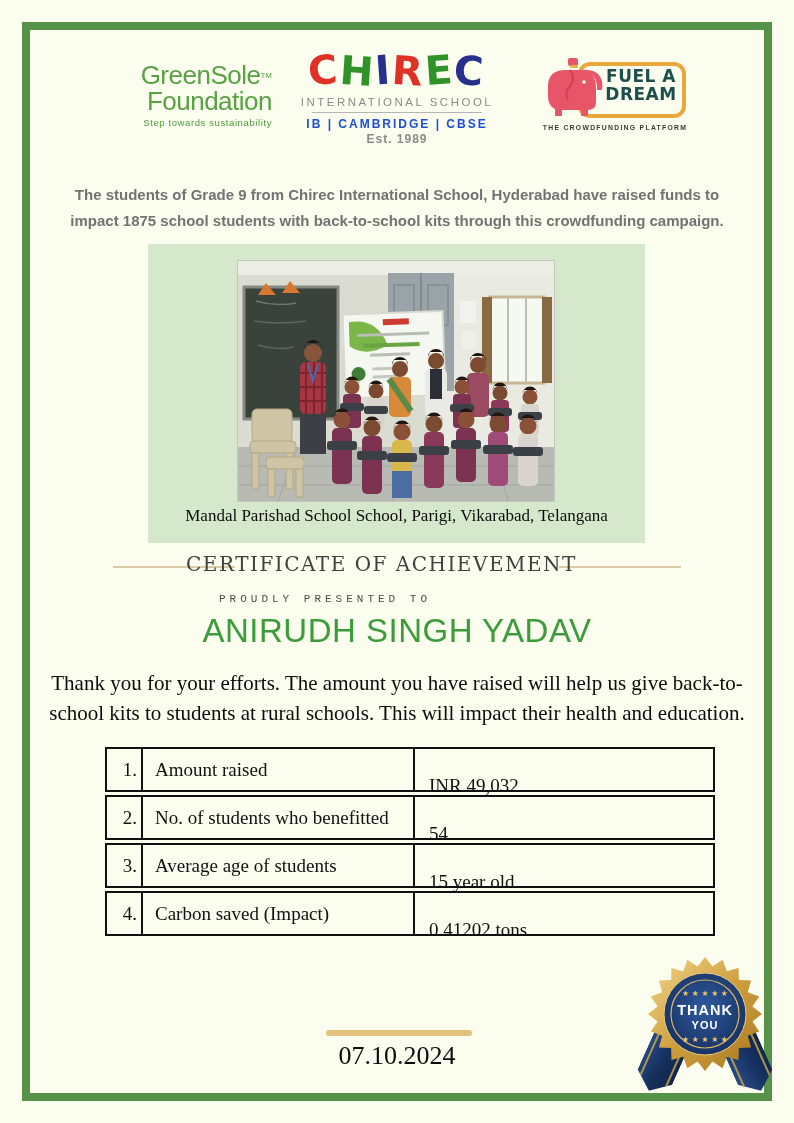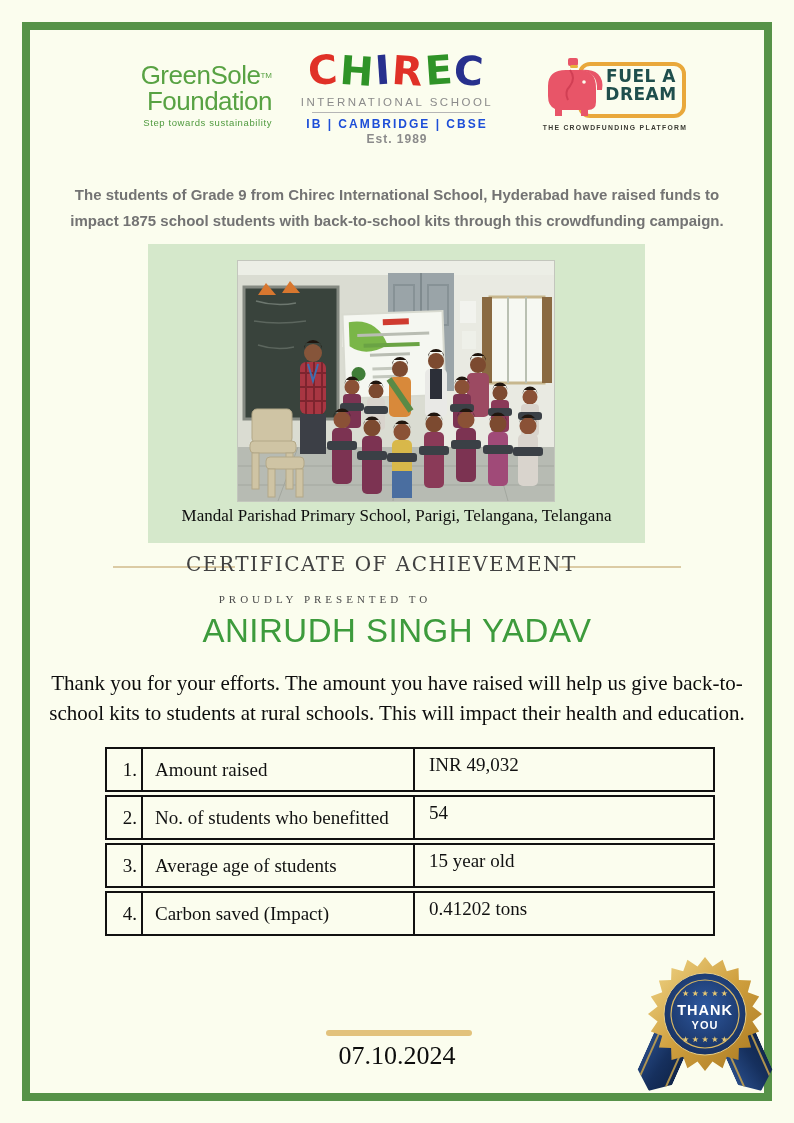--- a/index.html
+++ b/index.html
@@ -52,33 +52,33 @@
   .photo { position:absolute; left:90px; top:17px; width:316px; height:240px;
     background:#cfd2ca; box-shadow:0 0 0 1px #c3c6bd; }
   .caption { position:absolute; left:0; top:262px; width:497px; text-align:center;
     font-size:17px; color:#0d0d0d; }
   
   .cert-title { left:0; top:552px; width:763px; text-align:center;
     font-family:"DejaVu Serif", serif; font-size:20px; letter-spacing:1.5px; color:#414141; }
   .title-line { top:566px; width:122px; height:1.5px; background:#dbcba4; }
   .title-line.l { left:113px; } .title-line.r { right:113px; }
   .presented { left:0; top:593px; width:650px; text-align:center;
-    font-family:Liberation Serif, serif; font-size:11px; letter-spacing:4px; color:#4c4c4c; }
+    font-family:Liberation Mono, monospace; font-size:11px; letter-spacing:4px; color:#4c4c4c; }
   .recipient { left:0; top:612px; width:794px; text-align:center;
     font-family:"Liberation Sans", sans-serif; font-size:33px; letter-spacing:0.5px; color:#3d9b3c; }
   .message { left:36px; top:668px; width:722px; text-align:center;
     font-size:21px; line-height:1.45; color:#0d0d0d; }
   
   .stats { left:105px; top:747px; width:610px; display:flex; flex-direction:column; gap:3px; }
   .srow { display:flex; border:2px solid #111; height:45px; background:transparent; }
   .c-num { width:36px; border-right:2px solid #111; display:flex; align-items:center;
     justify-content:flex-end; padding-right:4px; font-size:19px; }
   .c-label { width:272px; border-right:2px solid #111; display:flex; align-items:center;
     padding-left:12px; font-size:19px; }
-  .c-value { flex:1; display:flex; align-items:flex-start; padding:5px 0 2px 14px; font-size:19px; }
+  .c-value { flex:1; display:flex; align-items:flex-start; padding:5px 0 2px 14px; font-size:19px;margin-top:21px; }
   
   .date-bar { left:326px; top:1030px; width:146px; height:6px; border-radius:3px; background:#e2c27c; }
   .date-text { left:0; top:1041px; width:794px; text-align:center; font-size:26px; color:#0d0d0d; }
   
   .badge { left:641px; top:956px; width:128px; height:150px; }
   .ribbon { position:absolute; width:38px; height:84px; top:58px;
     background:linear-gradient(100deg,#2a4f8c 0%,#16305e 55%,#0f2347 100%);
     clip-path:polygon(0 0,100% 0,100% 82%,50% 100%,0 82%); }
   .ribbon.left  { left:23px; transform:rotate(24deg); transform-origin:top center; }
   .ribbon.right { left:67px; transform:rotate(-24deg); transform-origin:top center;
@@ -295,21 +295,21 @@
           </g>
           <g transform="translate(278,156)">
             <circle cx="12" cy="9" r="8.5" fill="#8a5136"></circle>
               <path d="M3.5 6 a8.5 8.5 0 0 1 17 0 l-1.5 -5 -14 0 Z" fill="#20160f"></path>
             <rect x="2" y="17" width="20" height="52" rx="5" fill="#d9d4cd"></rect>
             <rect x="-3" y="30" width="30" height="9" rx="3" fill="#3b4046"></rect>
           </g>
         </g>
       </svg>
     </div>
-    <div class="caption">Mandal Parishad Primary School, Parigi, Telangana, Telangana</div>
+    <div class="caption">Mandal Parishad School School, Parigi, Vikarabad, Telangana</div>
   </div>
 
   <div class="abs title-line l"></div>
   <div class="abs title-line r"></div>
   <div class="abs cert-title">CERTIFICATE OF ACHIEVEMENT</div>
   <div class="abs presented">PROUDLY PRESENTED TO</div>
   <div class="abs recipient">ANIRUDH SINGH YADAV</div>
   <div class="abs message">Thank you for your efforts. The amount you have raised will help us give back-to-school kits to students at rural schools. This will impact their health and education.</div>
 
   <div class="abs stats">

